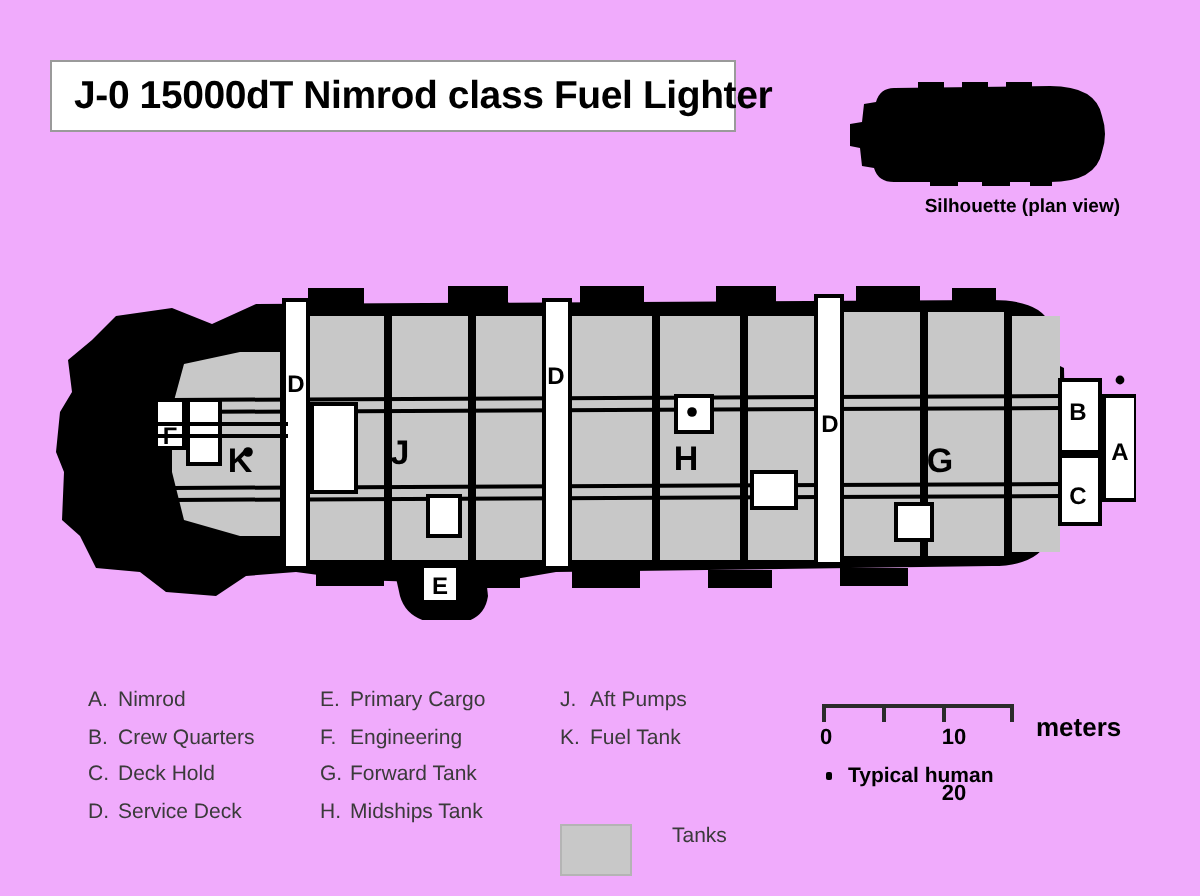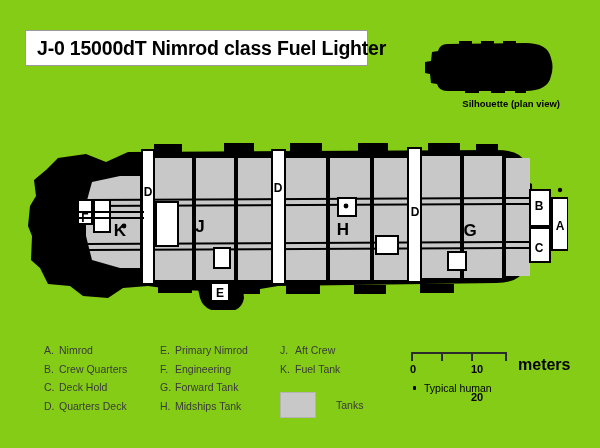--- a/index.html
+++ b/index.html
@@ -1,18 +1,18 @@
 <!DOCTYPE html>
 <html><head>
 <meta charset="utf-8">
 <style>
   html,body{margin:0;padding:0;background:#ffffff;}
   body{width:600px;height:448px;position:relative;overflow:hidden;
        font-family:"Liberation Sans",sans-serif;color:#1a1a1a;}
-  .root{position:absolute;inset:0;background:#84cc16;}
+  .root{position:absolute;inset:0;background:#f0abfc;}
 
   
   #title-box{position:absolute;left:25px;top:30px;width:343px;height:36px;
       border:1px solid #9a9a9a;background:#ffffff;box-sizing:border-box;
       display:flex;align-items:center;}
   #title-text{font-size:19.5px;font-weight:bold;letter-spacing:-0.2px;
       padding-left:11px;white-space:nowrap;color:#000;}
 
   
   #silhouette-wrap{position:absolute;left:415px;top:36px;width:140px;height:62px;}
@@ -24,36 +24,36 @@
 
   
   .legend{position:absolute;font-size:10.5px;color:#3a3a3a;}
   #legend-col-1{left:44px;top:344px;}
   #legend-col-2{left:160px;top:344px;}
   #legend-col-3{left:280px;top:344px;}
   .legend-row{display:flex;margin-bottom:6.5px;line-height:12px;white-space:nowrap;}
   .legend-key{width:15px;flex:0 0 15px;}
   .legend-label{}
 
-  #tank-swatch-row{position:absolute;left:280px;top:392px;display:flex;align-items:center;}
+  #tank-swatch-row{position:absolute;left:280px;top:412px;display:flex;}
   #tank-swatch{width:36px;height:26px;background:#c8c8c8;border:1px solid #b4b4b4;
       box-sizing:border-box;}
   #tank-swatch-label{font-size:10.5px;color:#3a3a3a;margin-left:20px;}
 
   
   #scale-wrap{position:absolute;left:411px;top:352px;width:175px;height:50px;}
   #scale-bar{position:absolute;left:0;top:0;width:96px;height:9px;}
   .tick{position:absolute;top:0;width:1.6px;height:9px;background:#2b2b2b;}
   #scale-top-line{position:absolute;left:0;top:0;width:96px;height:1.6px;background:#2b2b2b;}
   .scale-num{position:absolute;top:11px;font-size:11px;font-weight:bold;color:#000;
       transform:translateX(-50%);}
-  #meters-label{position:absolute;left:107px;top:4px;font-size:16px;font-weight:bold;color:#000;}
+  #meters-label{position:absolute;left:107px;top:4px;font-size:13px;font-weight:bold;color:#000;}
   #human-row{position:absolute;left:2px;top:30px;display:flex;align-items:center;}
   #human-dot{width:3px;height:4px;background:#000;border-radius:1px;margin-right:8px;}
-  #human-label{font-size:10.5px;font-weight:normal;color:#000;text-align:center;}
+  #human-label{font-size:10.5px;font-weight:bold;color:#000;text-align:center;}
 </style>
 </head>
 <body>
 
 <div class="root">
 
   <div id="title-box">
     <span id="title-text">J-0 15000dT Nimrod class Fuel Lighter</span>
   </div>
 
@@ -250,47 +250,47 @@
     <div class="legend-row">
       <span class="legend-key">B.</span>
       <span class="legend-label">Crew Quarters</span>
     </div>
     <div class="legend-row">
       <span class="legend-key">C.</span>
       <span class="legend-label">Deck Hold</span>
     </div>
     <div class="legend-row">
       <span class="legend-key">D.</span>
-      <span class="legend-label">Quarters Deck</span>
+      <span class="legend-label">Service Deck</span>
     </div>
   </div>
 
   <div class="legend" id="legend-col-2">
     <div class="legend-row">
       <span class="legend-key">E.</span>
-      <span class="legend-label">Primary Nimrod</span>
+      <span class="legend-label">Primary Cargo</span>
     </div>
     <div class="legend-row">
       <span class="legend-key">F.</span>
       <span class="legend-label">Engineering</span>
     </div>
     <div class="legend-row">
       <span class="legend-key">G.</span>
       <span class="legend-label">Forward Tank</span>
     </div>
     <div class="legend-row">
       <span class="legend-key">H.</span>
       <span class="legend-label">Midships Tank</span>
     </div>
   </div>
 
   <div class="legend" id="legend-col-3">
     <div class="legend-row">
       <span class="legend-key">J.</span>
-      <span class="legend-label">Aft Crew</span>
+      <span class="legend-label">Aft Pumps</span>
     </div>
     <div class="legend-row">
       <span class="legend-key">K.</span>
       <span class="legend-label">Fuel Tank</span>
     </div>
   </div>
 
   <div id="tank-swatch-row">
     <div id="tank-swatch"></div>
     <span id="tank-swatch-label">Tanks</span>

